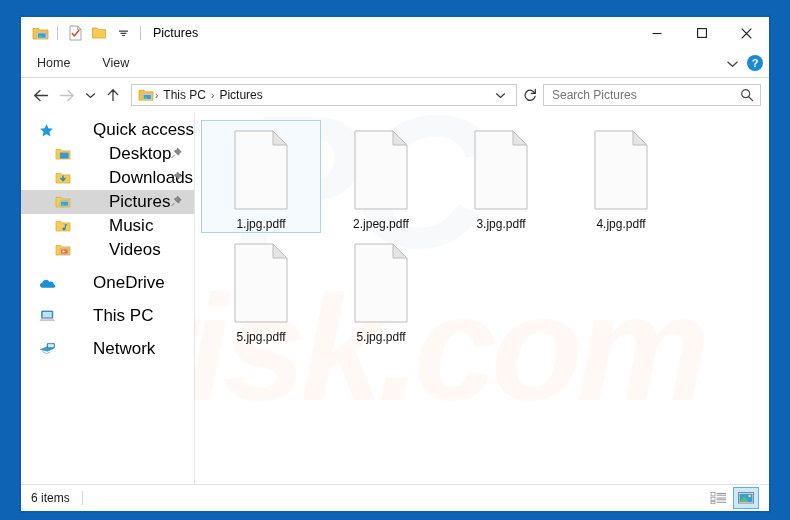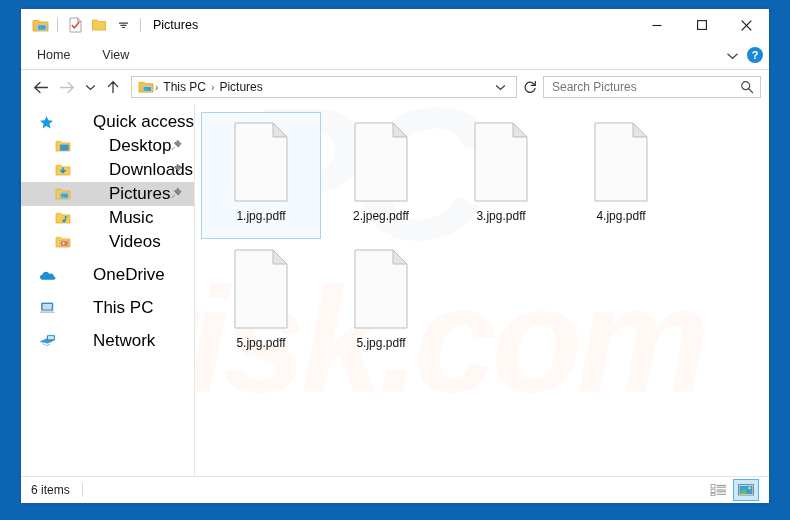--- a/index.html
+++ b/index.html
@@ -14,21 +14,21 @@
     background: #0a5ba8;
   }
   .desktop {
     position: absolute;
     inset: 0;
     background: #0d64b5;
   }
   .window {
     position: absolute;
     left: 20px;
-    top: 8px;
+    top: 16px;
     width: 750px;
     height: 496px;
     background: #ffffff;
     border: 1px solid #0c5fae;
     box-sizing: border-box;
     display: flex;
     flex-direction: column;
     box-shadow: 0 0 0 1px rgba(0,0,0,0.05);
   }
 
@@ -290,21 +290,21 @@
   }
   .grid {
     position: relative;
     padding: 8px 0 0 6px;
     display: flex;
     flex-wrap: wrap;
     align-content: flex-start;
   }
   .file-item {
     width: 120px;
-    height: 127px;
+    height: 113px;
     display: flex;
     flex-direction: column;
     align-items: center;
     justify-content: flex-start;
     box-sizing: border-box;
     border: 1px solid transparent;
     padding-top: 8px;
   }
   .file-item.selected {
     border: 1px solid #a8d4f2;

